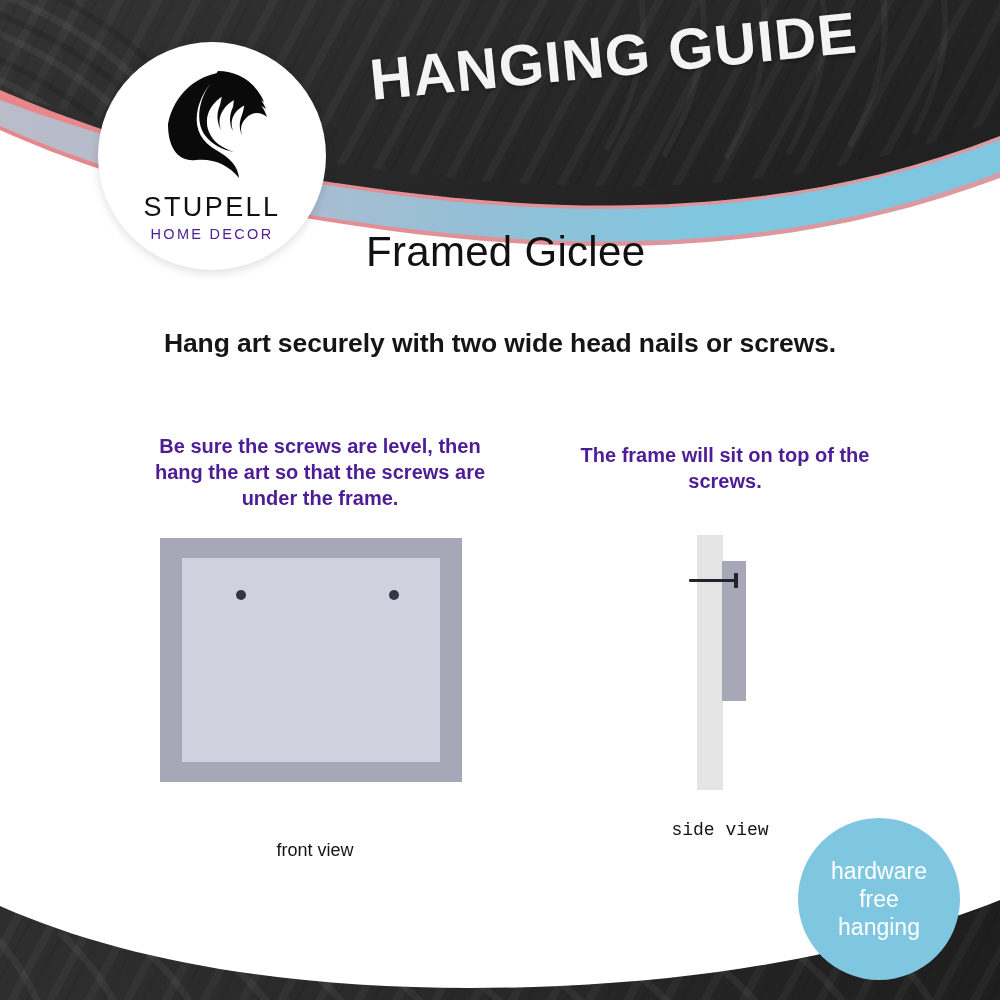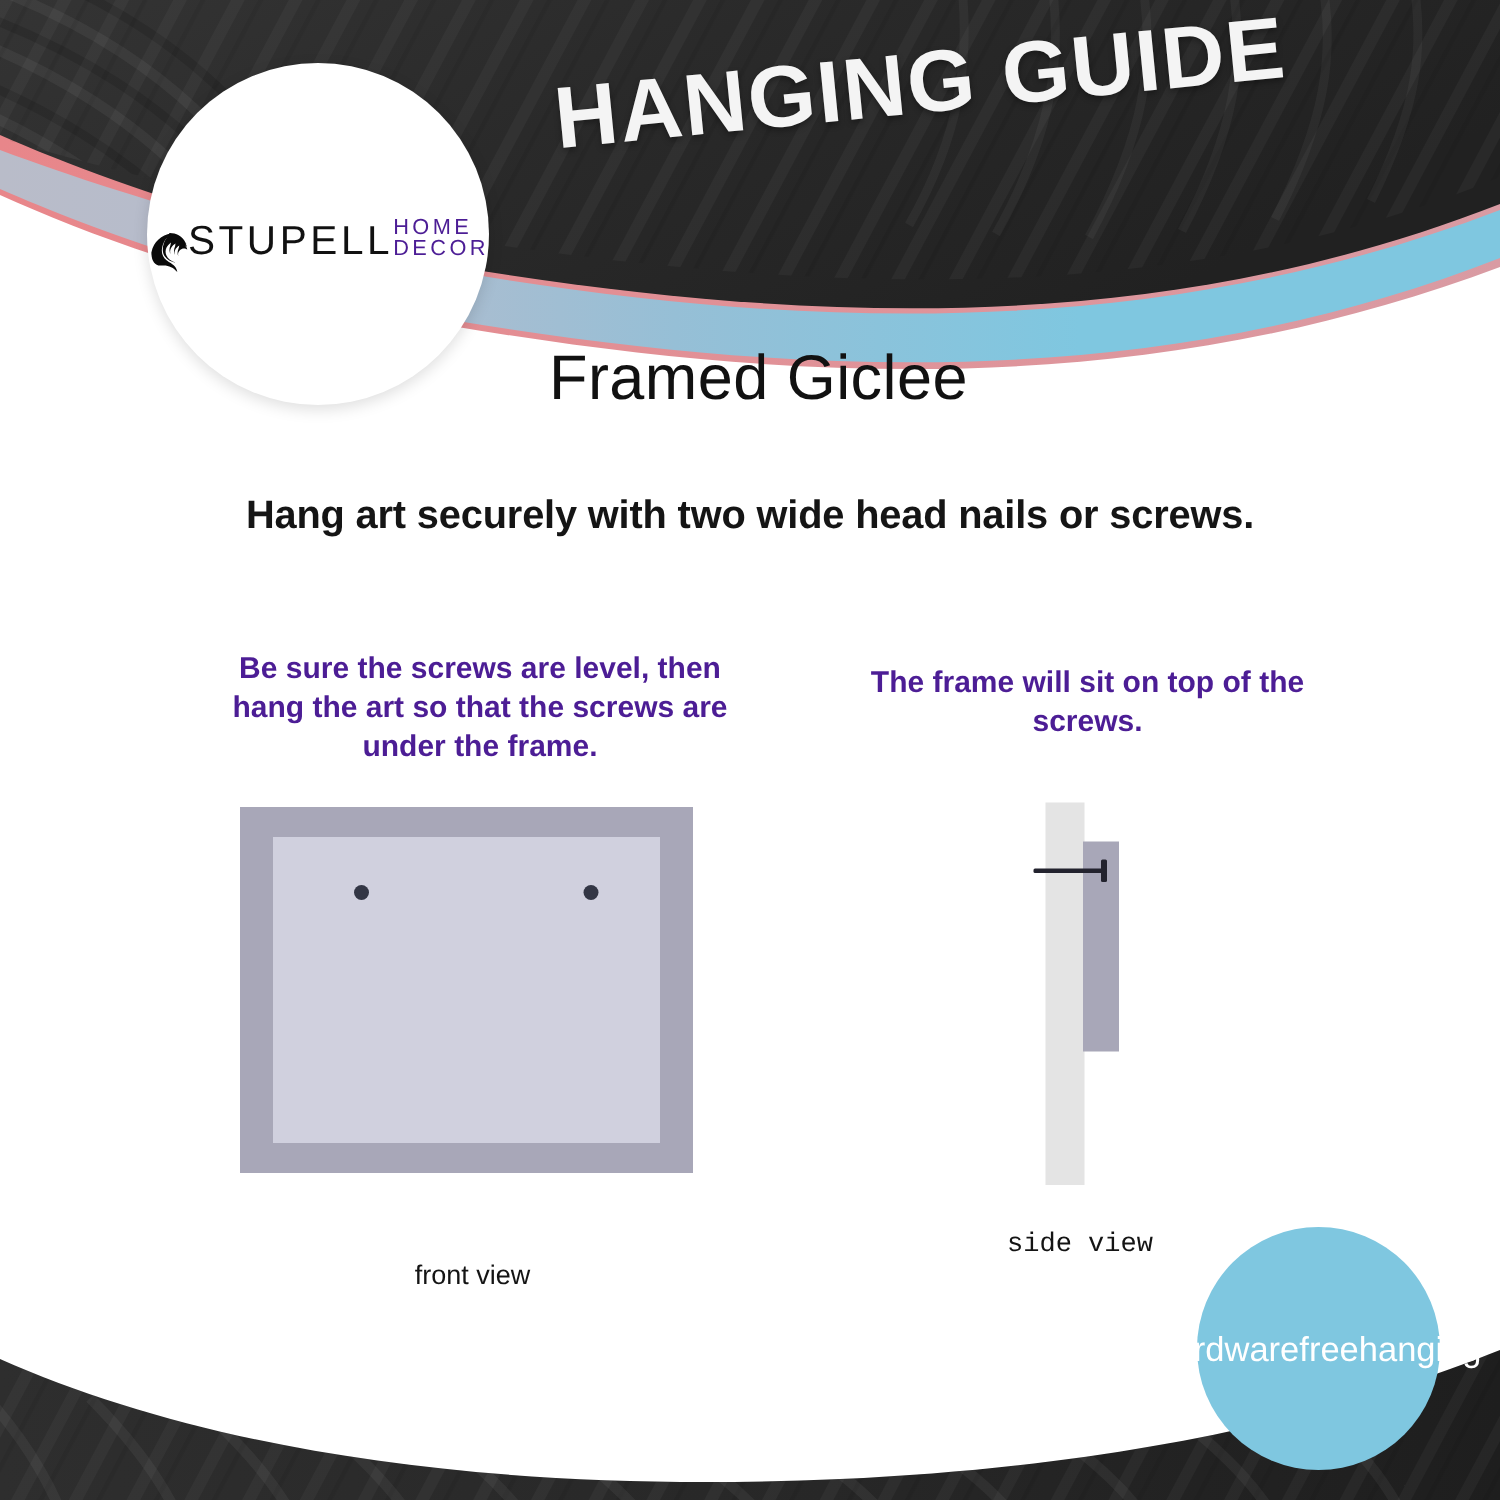--- a/index.html
+++ b/index.html
@@ -39,21 +39,21 @@
   #logo-badge {
     position: absolute;
     left: 98px;
     top: 42px;
     width: 228px;
     height: 228px;
     border-radius: 50%;
     background: #ffffff;
     box-shadow: 0 3px 10px rgba(0,0,0,0.13);
     display: flex;
-    flex-direction: row;
+    flex-direction: column;
     align-items: center;
     justify-content: flex-start;
     z-index: 6;
   }
   #logo-mark {
     width: 112px;
     height: 118px;
     margin-top: 26px;
   }
   #logo-wordmark {
@@ -240,21 +240,21 @@
   
   #hardware-badge {
     position: absolute;
     left: 798px;
     top: 818px;
     width: 162px;
     height: 162px;
     border-radius: 50%;
     background: #7fc7e0;
     display: flex;
-    flex-direction: row;
+    flex-direction: column;
     align-items: center;
     justify-content: center;
     z-index: 8;
   }
   #hardware-badge span {
     display: block;
     font-family: "Liberation Sans", sans-serif;
     font-size: 23px;
     font-weight: 500;
     color: #ffffff;

